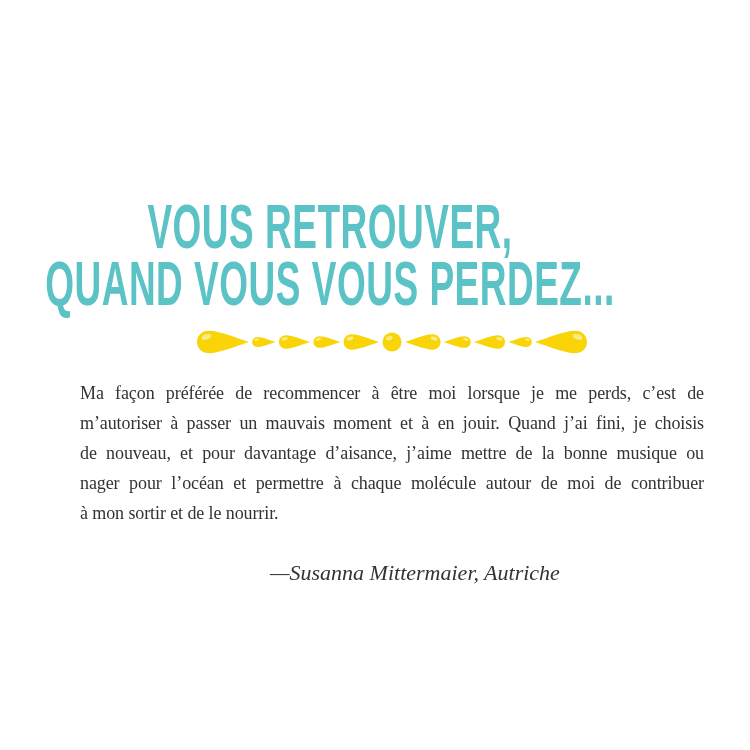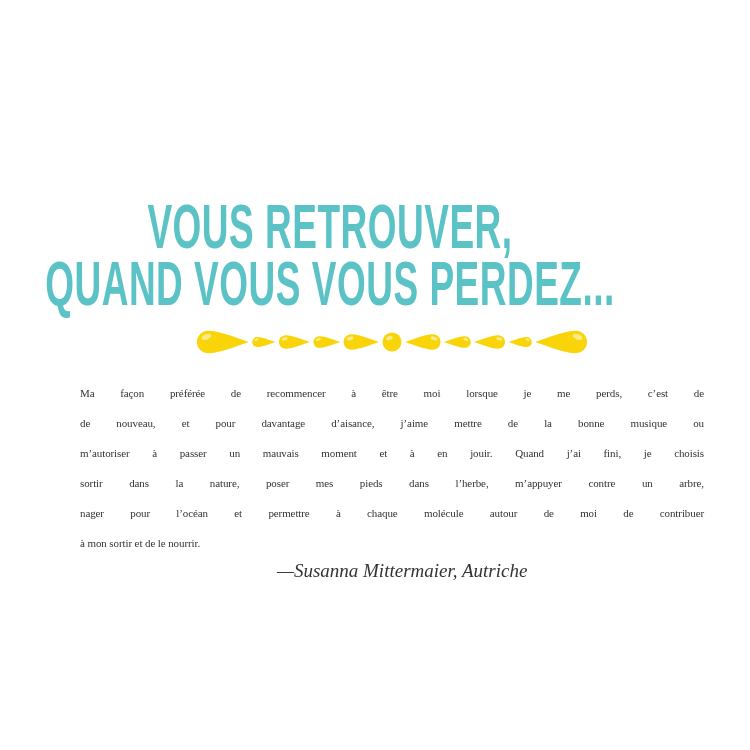--- a/index.html
+++ b/index.html
@@ -27,39 +27,39 @@
     transform-origin:50% 0;
     white-space:nowrap;
   }
   .divider{
     position:absolute;top:329px;left:197px;width:390px;height:26px;
   }
   .divider svg{display:block;width:390px;height:26px;}
   .quote{
     position:absolute;top:378px;left:80px;width:624px;
     font-family:"Liberation Serif",serif;
-    font-size:11px;
+    font-size:18px;
     letter-spacing:-0.1px;
     line-height:30px;
     color:var(--ink);
   }
   .quote-line{
     text-align:justify;
     text-align-last:justify;
     white-space:normal;
     height:30px;
   }
   .quote-line.last{
     text-align-last:left;
   }
   .attribution{
-    position:absolute;top:560px;left:277px;
+    position:absolute;top:560px;left:270px;
     font-family:"Liberation Serif",serif;
     font-style:italic;
-    font-size:19px;
+    font-size:22px;
     color:var(--ink);
   }
 </style>
 </head>
 <body>
 
 <div class="page">
 
   <header class="heading">
     <div class="heading-line">VOUS RETROUVER,</div>
@@ -84,22 +84,21 @@
       <use href="#tdrop" transform="translate(282.2,6.16) scale(-0.68,0.68)"></use>
       <use href="#tdrop" transform="translate(317.2,8.24) scale(-0.52,0.52)"></use>
       <use href="#tdrop" transform="translate(357,7.2) scale(-0.6,0.6)"></use>
       <use href="#tdrop" transform="translate(388,9.15) scale(-0.45,0.45)"></use>
       <use href="#tdrop" transform="translate(452,2) scale(-1,1)"></use>
     </svg>
   </div>
 
   <main class="quote">
     <div class="quote-line">Ma façon préférée de recommencer à être moi lorsque je me perds, c’est de</div>
+    <div class="quote-line">m’autoriser à passer un mauvais moment et à en jouir. Quand j’ai fini, je choisis</div>
     <div class="quote-line">de nouveau, et pour davantage d’aisance, j’aime mettre de la bonne musique ou</div>
-    <div class="quote-line">m’autoriser à passer un mauvais moment et à en jouir. Quand j’ai fini, je choisis</div>
-    <div class="quote-line">sortir dans la nature, poser mes pieds dans l’herbe, m’appuyer contre un arbre,</div>
     <div class="quote-line">nager pour l’océan et permettre à chaque molécule autour de moi de contribuer</div>
     <div class="quote-line last">à mon sortir et de le nourrir.</div>
   </main>
 
   <div class="attribution">—Susanna Mittermaier, Autriche</div>
 
 </div>
 
 </body></html>

